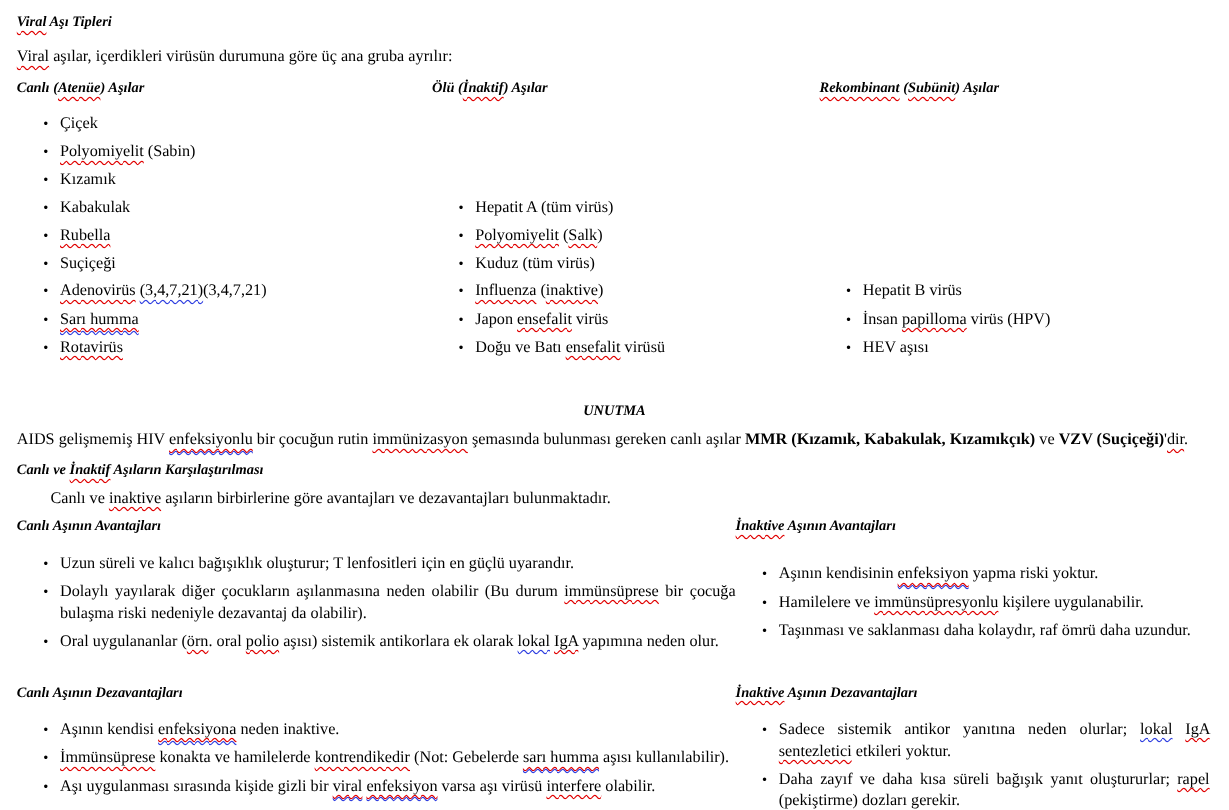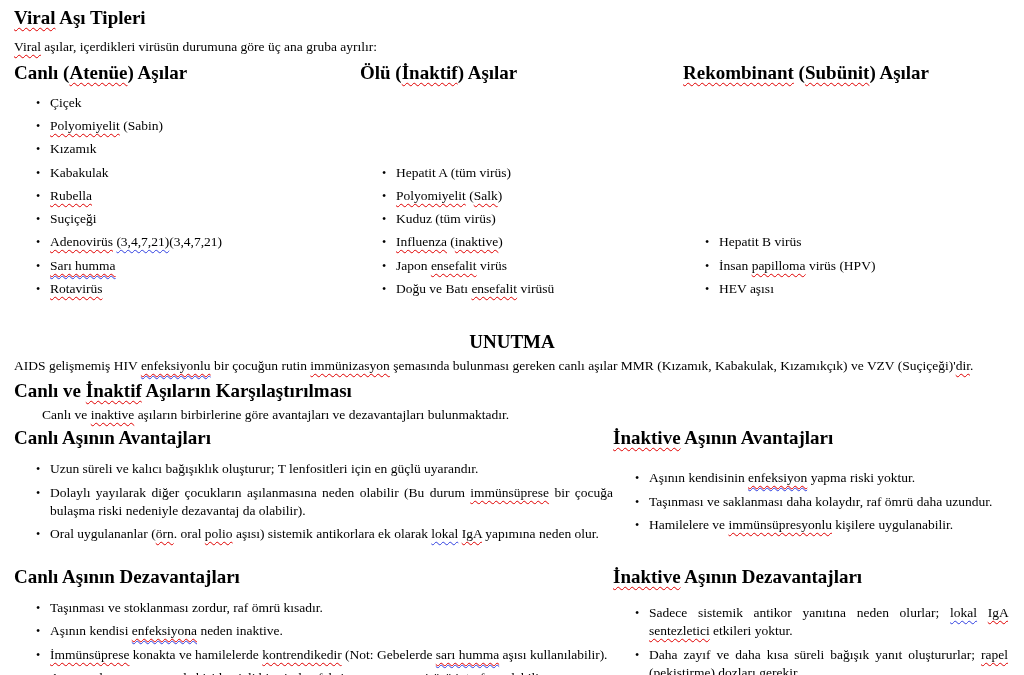--- a/index.html
+++ b/index.html
@@ -3,29 +3,29 @@
 <meta charset="utf-8">
 <style>
   * { box-sizing: border-box; margin: 0; padding: 0; }
   html, body { background: #ffffff; }
   body {
     width: 1024px; height: 675px; overflow: hidden;
     padding: 8px 14px 0 14px;
     font-family: "Liberation Serif", "DejaVu Serif", serif;
     font-size: 13.5px; color: #000000;
   }
-  h1, h2 { font-size: 19px; font-weight: bold; line-height: 20px; }
+  h1, h2 { font-size: 12px; font-weight: bold; line-height: 20px; font-style: italic; }
   p { line-height: 20px; }
   .intro { margin-top: 9px; }
 
   
   .sp { text-decoration: underline wavy #e00000; text-decoration-thickness: 1px; text-underline-offset: 2.5px; }
   .gr { text-decoration: underline wavy #2f3fe0; text-decoration-thickness: 1px; text-underline-offset: 2.5px; }
   .g2 { text-underline-offset: 4.5px; }
-  .b  { font-weight: normal; text-align: center; }
+  .b  { font-weight: bold; text-align: center; }
 
   
   table.types { border-collapse: collapse; table-layout: fixed; width: 996px; margin-top: 6px; }
   table.types td { padding: 0; vertical-align: top; }
   table.types col.c1 { width: 346px; }
   table.types col.c2 { width: 323px; }
   tr.list-row td { height: 215px; vertical-align: bottom; }
 
   ul.blist { list-style: none; margin: 0; padding-left: 36px; }
   ul.blist li { position: relative; line-height: 18px; margin-bottom: 5.3px; }
@@ -117,29 +117,28 @@
     <h2 class="c1">Canlı Aşının Avantajları</h2>
     <h2 class="c2"><span class="sp">İnaktive</span><span> Aşının Avantajları</span></h2>
 
     <ul class="blist c1">
       <li>Uzun süreli ve kalıcı bağışıklık oluşturur; T lenfositleri için en güçlü uyarandır.</li>
       <li><span>Dolaylı yayılarak diğer çocukların aşılanmasına neden olabilir (Bu durum </span><span class="sp">immünsüprese</span><span> bir çocuğa bulaşma riski nedeniyle dezavantaj da olabilir).</span></li>
       <li><span>Oral uygulananlar (</span><span class="sp">örn</span><span>. oral </span><span class="sp">polio</span><span> aşısı) sistemik antikorlara ek olarak </span><span class="gr">lokal</span><span> </span><span class="sp">IgA</span><span> yapımına neden olur.</span></li>
     </ul>
     <ul class="blist c2">
       <li><span>Aşının kendisinin </span><span class="sp"><span class="gr g2">enfeksiyon</span></span><span> yapma riski yoktur.</span></li>
+      <li><span>Hamilelere ve </span><span class="sp">immünsüpresyonlu</span><span> kişilere uygulanabilir.</span></li>
       <li>Taşınması ve saklanması daha kolaydır, raf ömrü daha uzundur.</li>
-      <li><span>Hamilelere ve </span><span class="sp">immünsüpresyonlu</span><span> kişilere uygulanabilir.</span></li>
     </ul>
 
     <h2 class="c1 row2">Canlı Aşının Dezavantajları</h2>
     <h2 class="c2 row2"><span class="sp">İnaktive</span><span> Aşının Dezavantajları</span></h2>
 
     <ul class="blist c1">
-      <li>Taşınması ve stoklanması zordur, raf ömrü kısadır.</li>
       <li><span>Aşının kendisi </span><span class="sp"><span class="gr g2">enfeksiyona</span></span><span> neden inaktive.</span></li>
       <li><span class="sp">İmmünsüprese</span><span> konakta ve hamilelerde </span><span class="sp">kontrendikedir</span><span> (Not: Gebelerde </span><span class="sp"><span class="gr g2">sarı humma</span></span><span> aşısı kullanılabilir).</span></li>
       <li><span>Aşı uygulanması sırasında kişide gizli bir </span><span class="sp"><span class="gr g2">viral</span></span><span> </span><span class="sp"><span class="gr g2">enfeksiyon</span></span><span> varsa aşı virüsü </span><span class="sp">interfere</span><span> olabilir.</span></li>
     </ul>
     <ul class="blist c2">
       <li><span>Sadece sistemik antikor yanıtına neden olurlar; </span><span class="gr">lokal</span><span> </span><span class="sp">IgA</span><span> </span><span class="sp">sentezletici</span><span> etkileri yoktur.</span></li>
       <li><span>Daha zayıf ve daha kısa süreli bağışık yanıt oluştururlar; </span><span class="sp">rapel</span><span> (pekiştirme) dozları gerekir.</span></li>
     </ul>
   </div>
 

